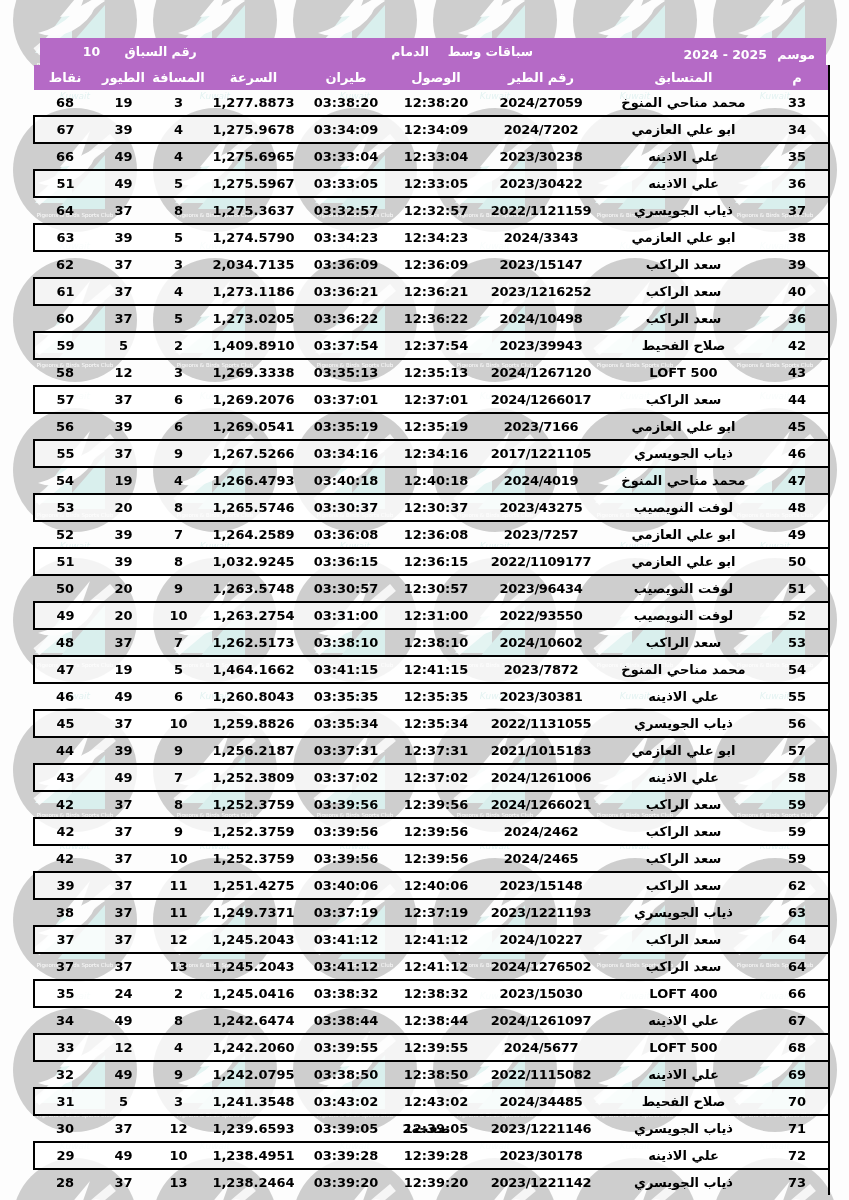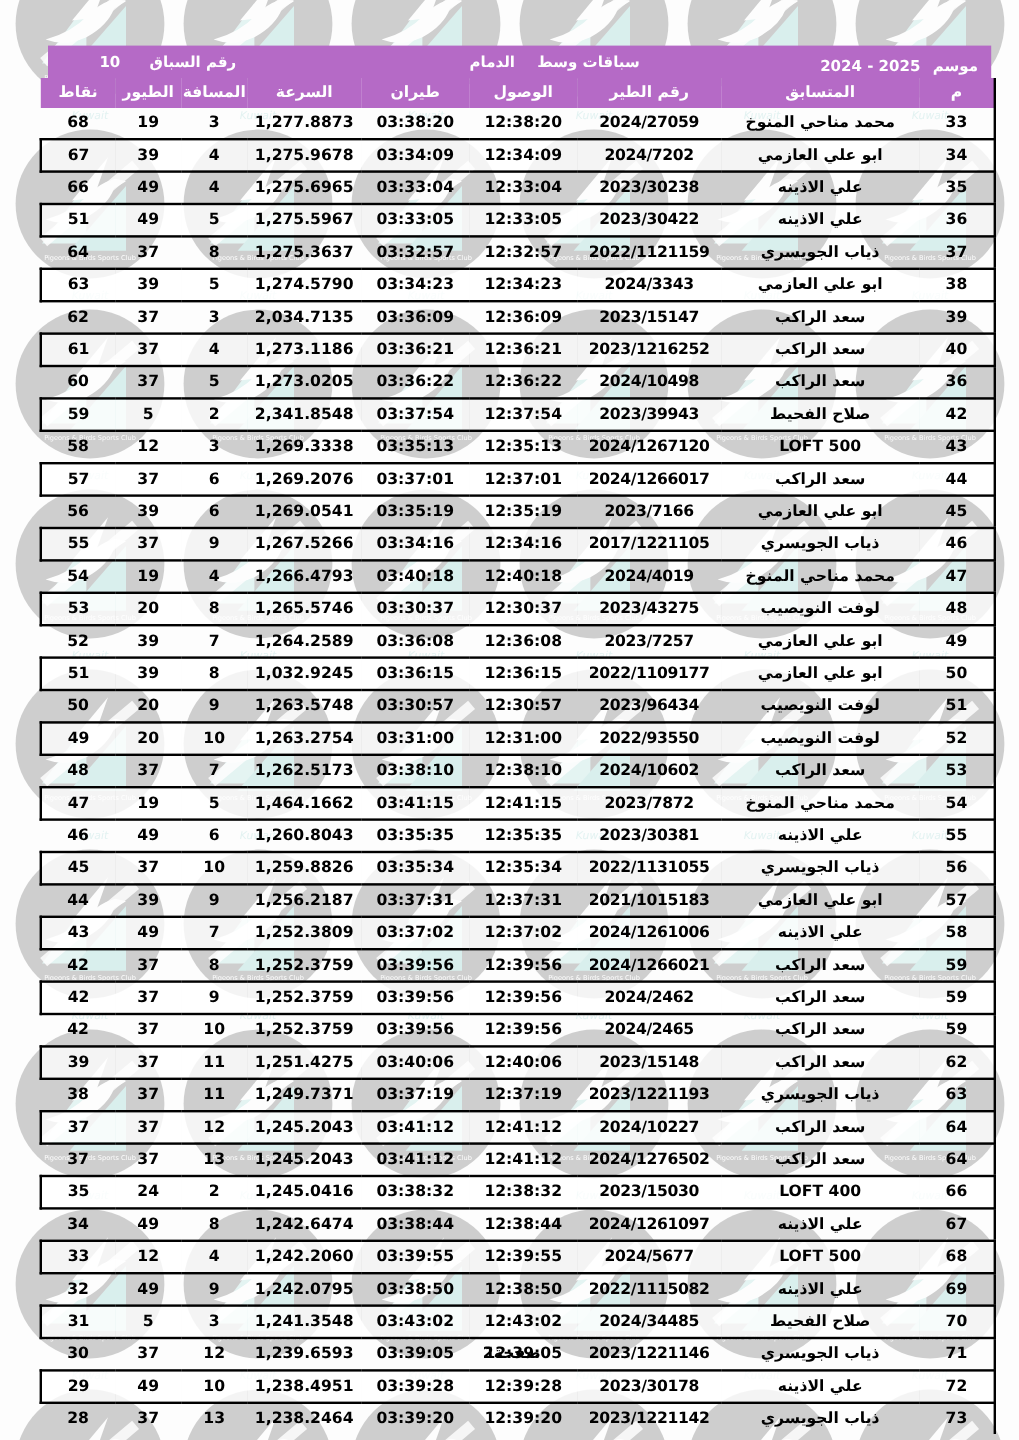--- a/index.html
+++ b/index.html
@@ -847,21 +847,21 @@
     <td class="c-dist">5</td>
     <td class="c-birds">37</td>
     <td class="c-points">60</td>
   </tr>
         <tr class="boxed">
     <td class="c-rank">42</td>
     <td class="c-name">صلاح الفحيط</td>
     <td class="c-ring">2023/39943</td>
     <td class="c-arr">12:37:54</td>
     <td class="c-fly">03:37:54</td>
-    <td class="c-speed">2,341.8548</td>
+    <td class="c-speed">1,409.8910</td>
     <td class="c-dist">2</td>
     <td class="c-birds">5</td>
     <td class="c-points">59</td>
   </tr>
         <tr>
     <td class="c-rank">43</td>
     <td class="c-name">LOFT 500</td>
     <td class="c-ring">2024/1267120</td>
     <td class="c-arr">12:35:13</td>
     <td class="c-fly">03:35:13</td>

